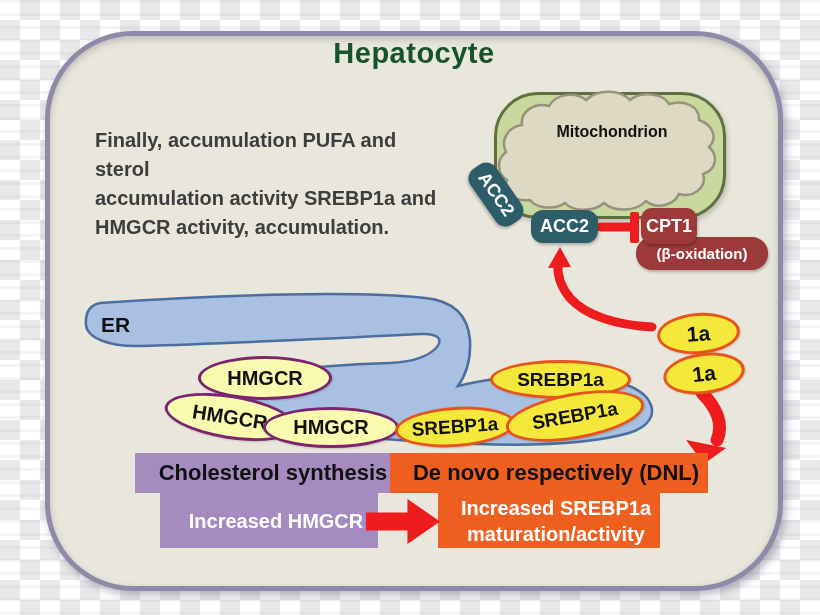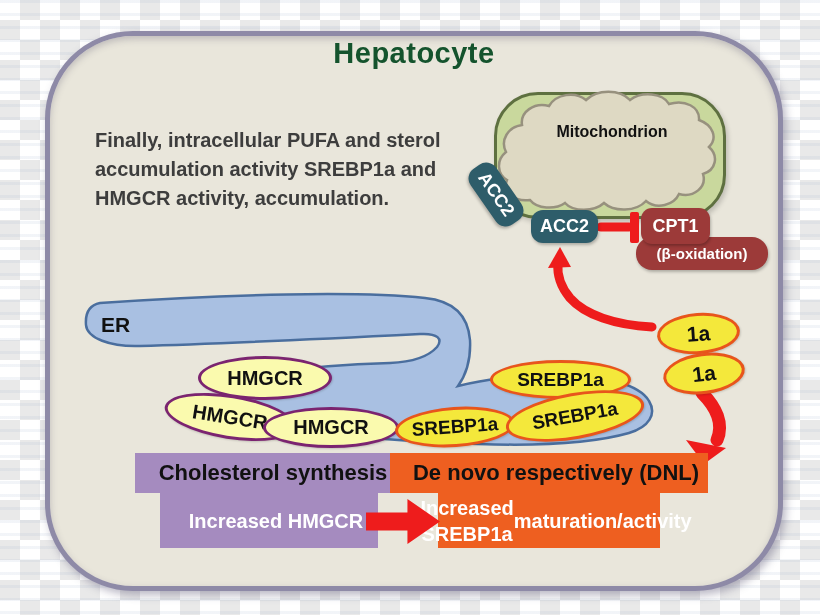--- a/index.html
+++ b/index.html
@@ -64,21 +64,21 @@
     box-shadow:1px 2px 3px rgba(0,0,0,.25);
   }
   .acc2-rot{left:462px;top:179px;width:68px;height:31px;transform:rotate(55deg);}
   .acc2-flat{left:531px;top:210px;width:67px;height:33px;}
 
   .darkred{
     position:absolute;background:var(--dark-red);color:#fff;font-weight:bold;
     display:flex;align-items:center;justify-content:center;z-index:7;
     box-shadow:1px 2px 3px rgba(0,0,0,.25);
   }
-  .cpt1{left:641px;top:208px;width:69px;height:36px;border-radius:11px;font-size:18px;z-index:8;}
+  .cpt1{left:641px;top:208px;width:56px;height:36px;border-radius:11px;font-size:18px;z-index:8;}
   .betaox{left:636px;top:237px;width:132px;height:33px;border-radius:16px;font-size:15px;}
 
   .er-label{position:absolute;left:101px;top:313px;font-size:21px;font-weight:bold;color:#111;z-index:6;}
 
   .ellipse{
     position:absolute;border-radius:50%;display:flex;align-items:center;justify-content:center;
     font-weight:bold;color:#111;z-index:6;box-shadow:1px 1px 2px rgba(0,0,0,.15);
   }
   .hmgcr{background:var(--hmgcr-fill);border:3.5px solid var(--hmgcr-border);font-size:20px;}
   .srebp{background:var(--srebp-fill);border:3.5px solid var(--srebp-border);font-size:19px;}
@@ -93,40 +93,40 @@
   .frag1{left:657px;top:313px;width:77px;height:35px;transform:rotate(-4deg);}
   .frag2{left:663px;top:353px;width:76px;height:35px;transform:rotate(-7deg);}
 
   .resultbox{
     position:absolute;display:flex;align-items:center;justify-content:center;
     font-weight:bold;z-index:6;text-align:center;padding-left:14px;
   }
   .purple-main{left:135px;top:453px;width:248px;height:40px;background:var(--purple-box);color:#111;font-size:22px;}
   .purple-sub{left:160px;top:493px;width:204px;height:55px;background:var(--purple-box);color:#fff;font-size:20px;line-height:26px;flex-direction:row;}
   .orange-main{left:390px;top:453px;width:304px;height:40px;background:var(--orange-box);color:#111;font-size:22px;}
-  .orange-sub{left:438px;top:493px;width:208px;height:55px;background:var(--orange-box);color:#fff;font-size:20px;line-height:26px;flex-direction:row;}
+  .orange-sub{left:438px;top:493px;width:208px;height:55px;background:var(--orange-box);color:#fff;font-size:20px;line-height:26px;flex-direction:column;}
 
   .block-arrow{
     position:absolute;left:366px;top:499px;width:74px;height:45px;background:var(--red);z-index:7;
     clip-path:polygon(0 30%, 56% 30%, 56% 0, 100% 50%, 56% 100%, 56% 70%, 0 70%);
   }
 </style>
 </head>
 <body>
 
 <div id="stage">
   <div class="checker"></div>
   <div class="stripes"></div>
 
   <div class="cell"></div>
 
   <div class="title">Hepatocyte</div>
 
   <div class="note">
-    <div>Finally, intracellular PUFA and sterol</div>
+    <div>Finally, accumulation PUFA and sterol</div>
     <div>accumulation activity SREBP1a and</div>
     <div>HMGCR activity, accumulation.</div>
   </div>
 
   <div class="mito"></div>
 
   <svg class="overlay" width="820" height="615" viewBox="0 0 820 615">
 
     <path class="cloud" d="M 530 200 C 514 202 502 192 507 180 C 497 174 496 160 506 152
          C 500 140 508 127 522 125 C 520 112 534 102 549 106

